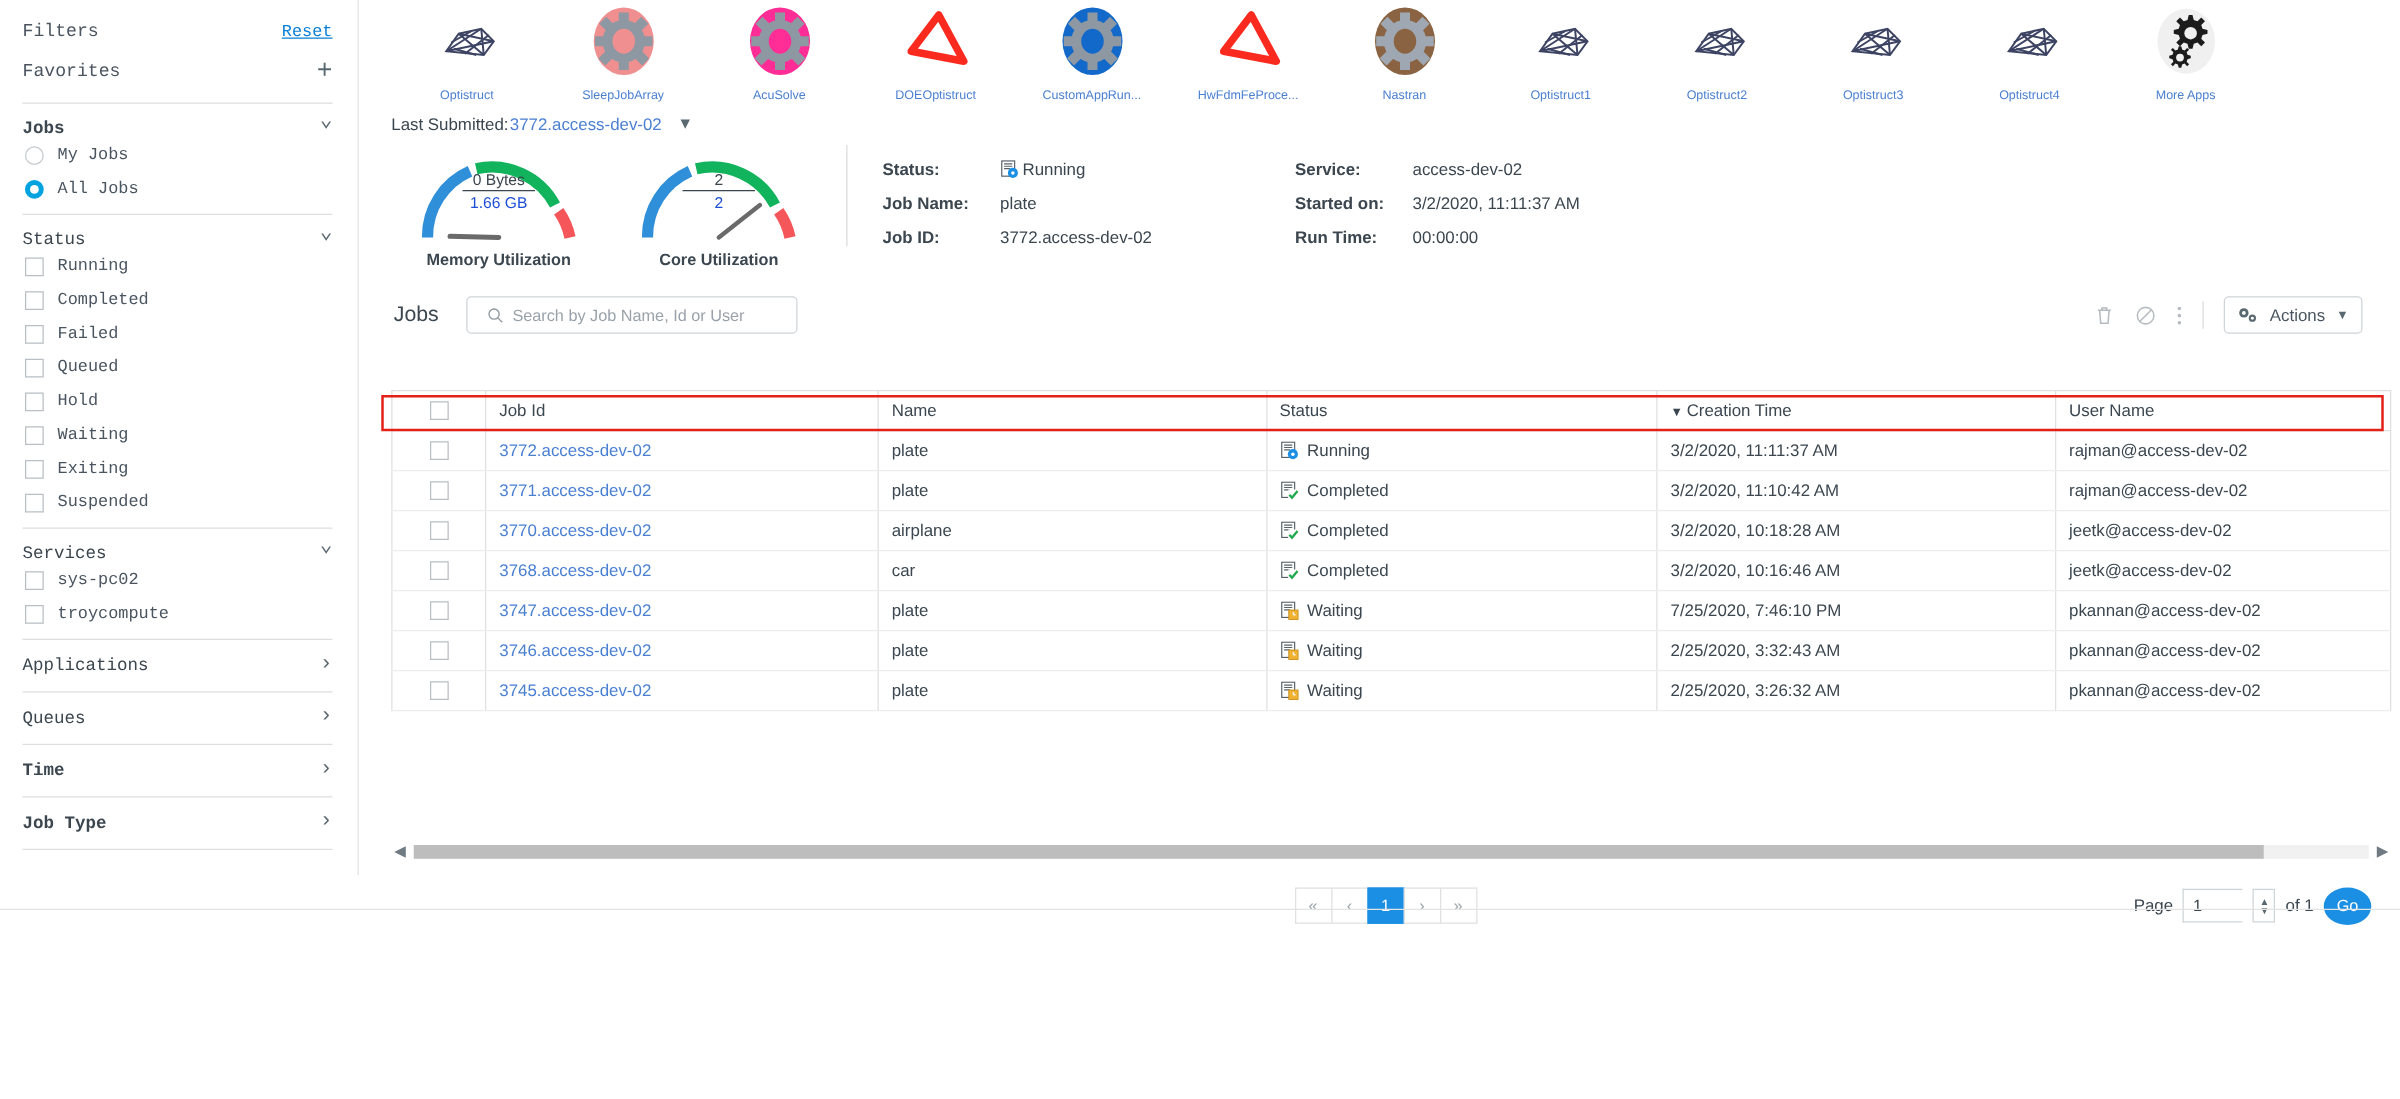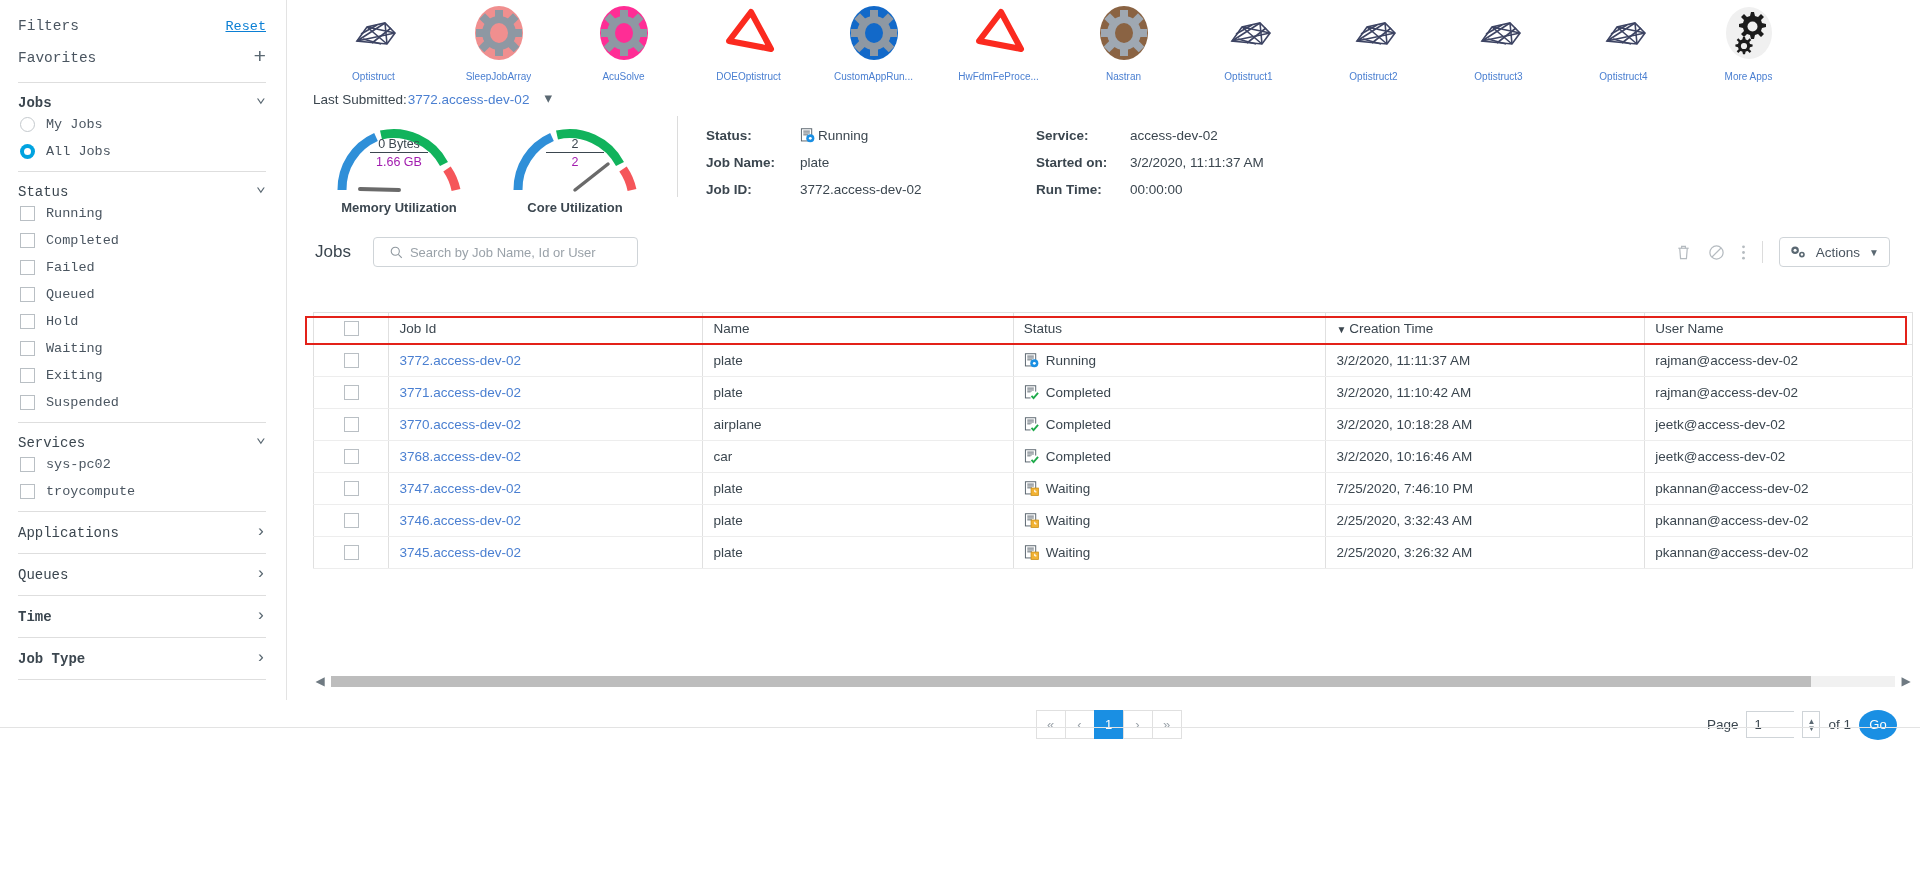--- a/index.html
+++ b/index.html
@@ -107,21 +107,21 @@
   .gauges { display: flex; gap: 24px; padding-left: 18px; }
   .gauge { width: 152px; display: flex; flex-direction: column; align-items: center; }
   .gauge-svg { position: relative; width: 150px; height: 78px; }
   .gauge-svg svg { position: absolute; left: 0; top: 0; }
   .gauge-vals {
     position: absolute; left: 0; right: 0; top: 21px;
     display: flex; flex-direction: column; align-items: center;
   }
   .gv-top { font-size: 12.5px; color: #3b464f; padding-bottom: 1px; }
   .gv-bar { width: 58px; height: 1px; background: #3b464f; }
-  .gv-bot { font-size: 12.5px; color: #a21caf; padding-top: 2px; }
+  .gv-bot { font-size: 12.5px; color: #1d4ed8; padding-top: 2px; }
   .gauge-cap { font-size: 13px; font-weight: bold; color: #3b464f; margin-top: 6px; }
 
   .details {
     display: flex; flex: 1; border-left: 1px solid #dcdcdc;
     margin-left: 26px; padding: 12px 0 0 28px; gap: 0;
   }
   .dcol { display: flex; flex-direction: column; gap: 12px; }
   .dcol.one { width: 330px; }
   .drow { display: flex; align-items: center; }
   .dk { font-size: 13.5px; font-weight: bold; color: #3b464f; width: 94px; flex: 0 0 94px; }

